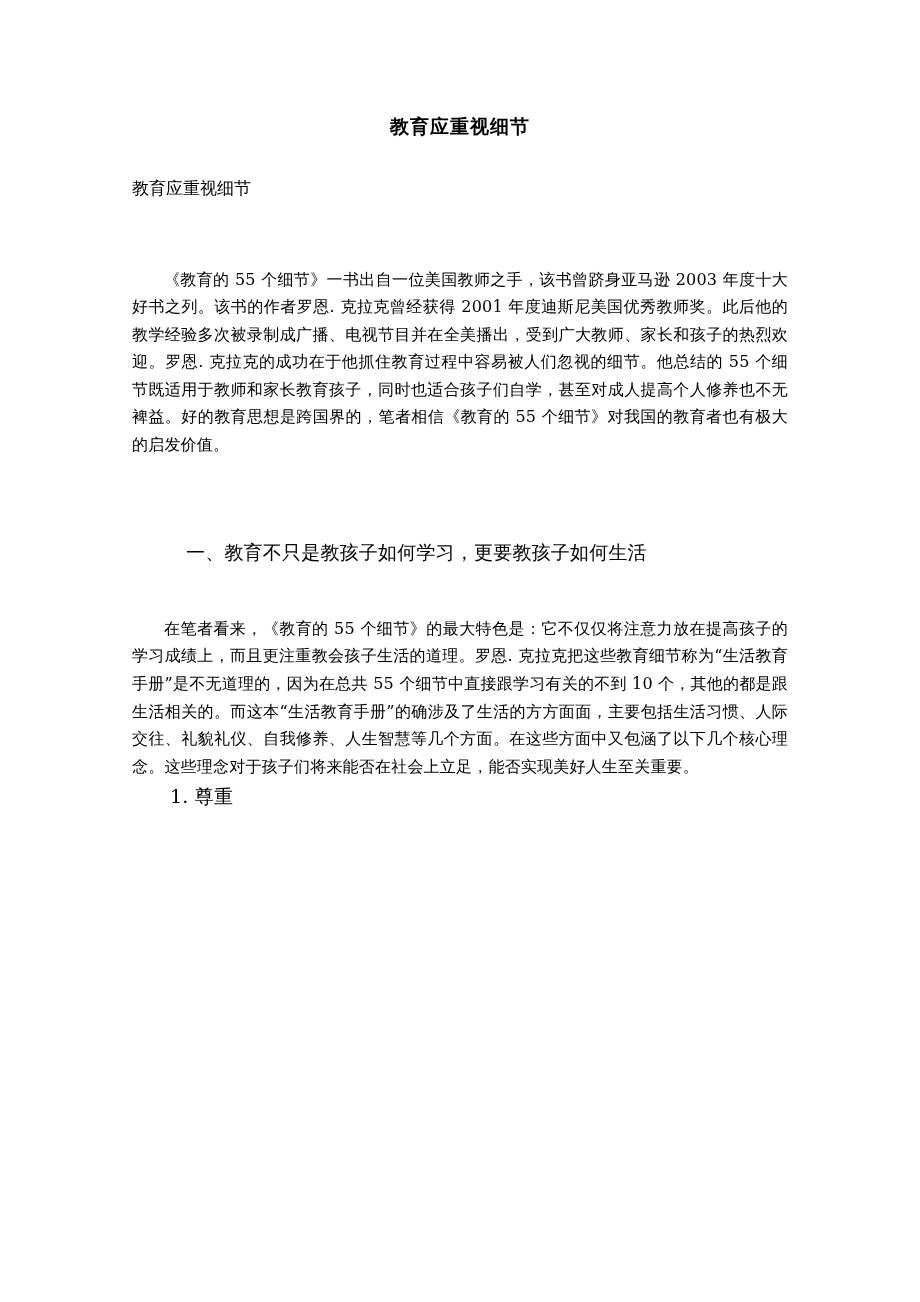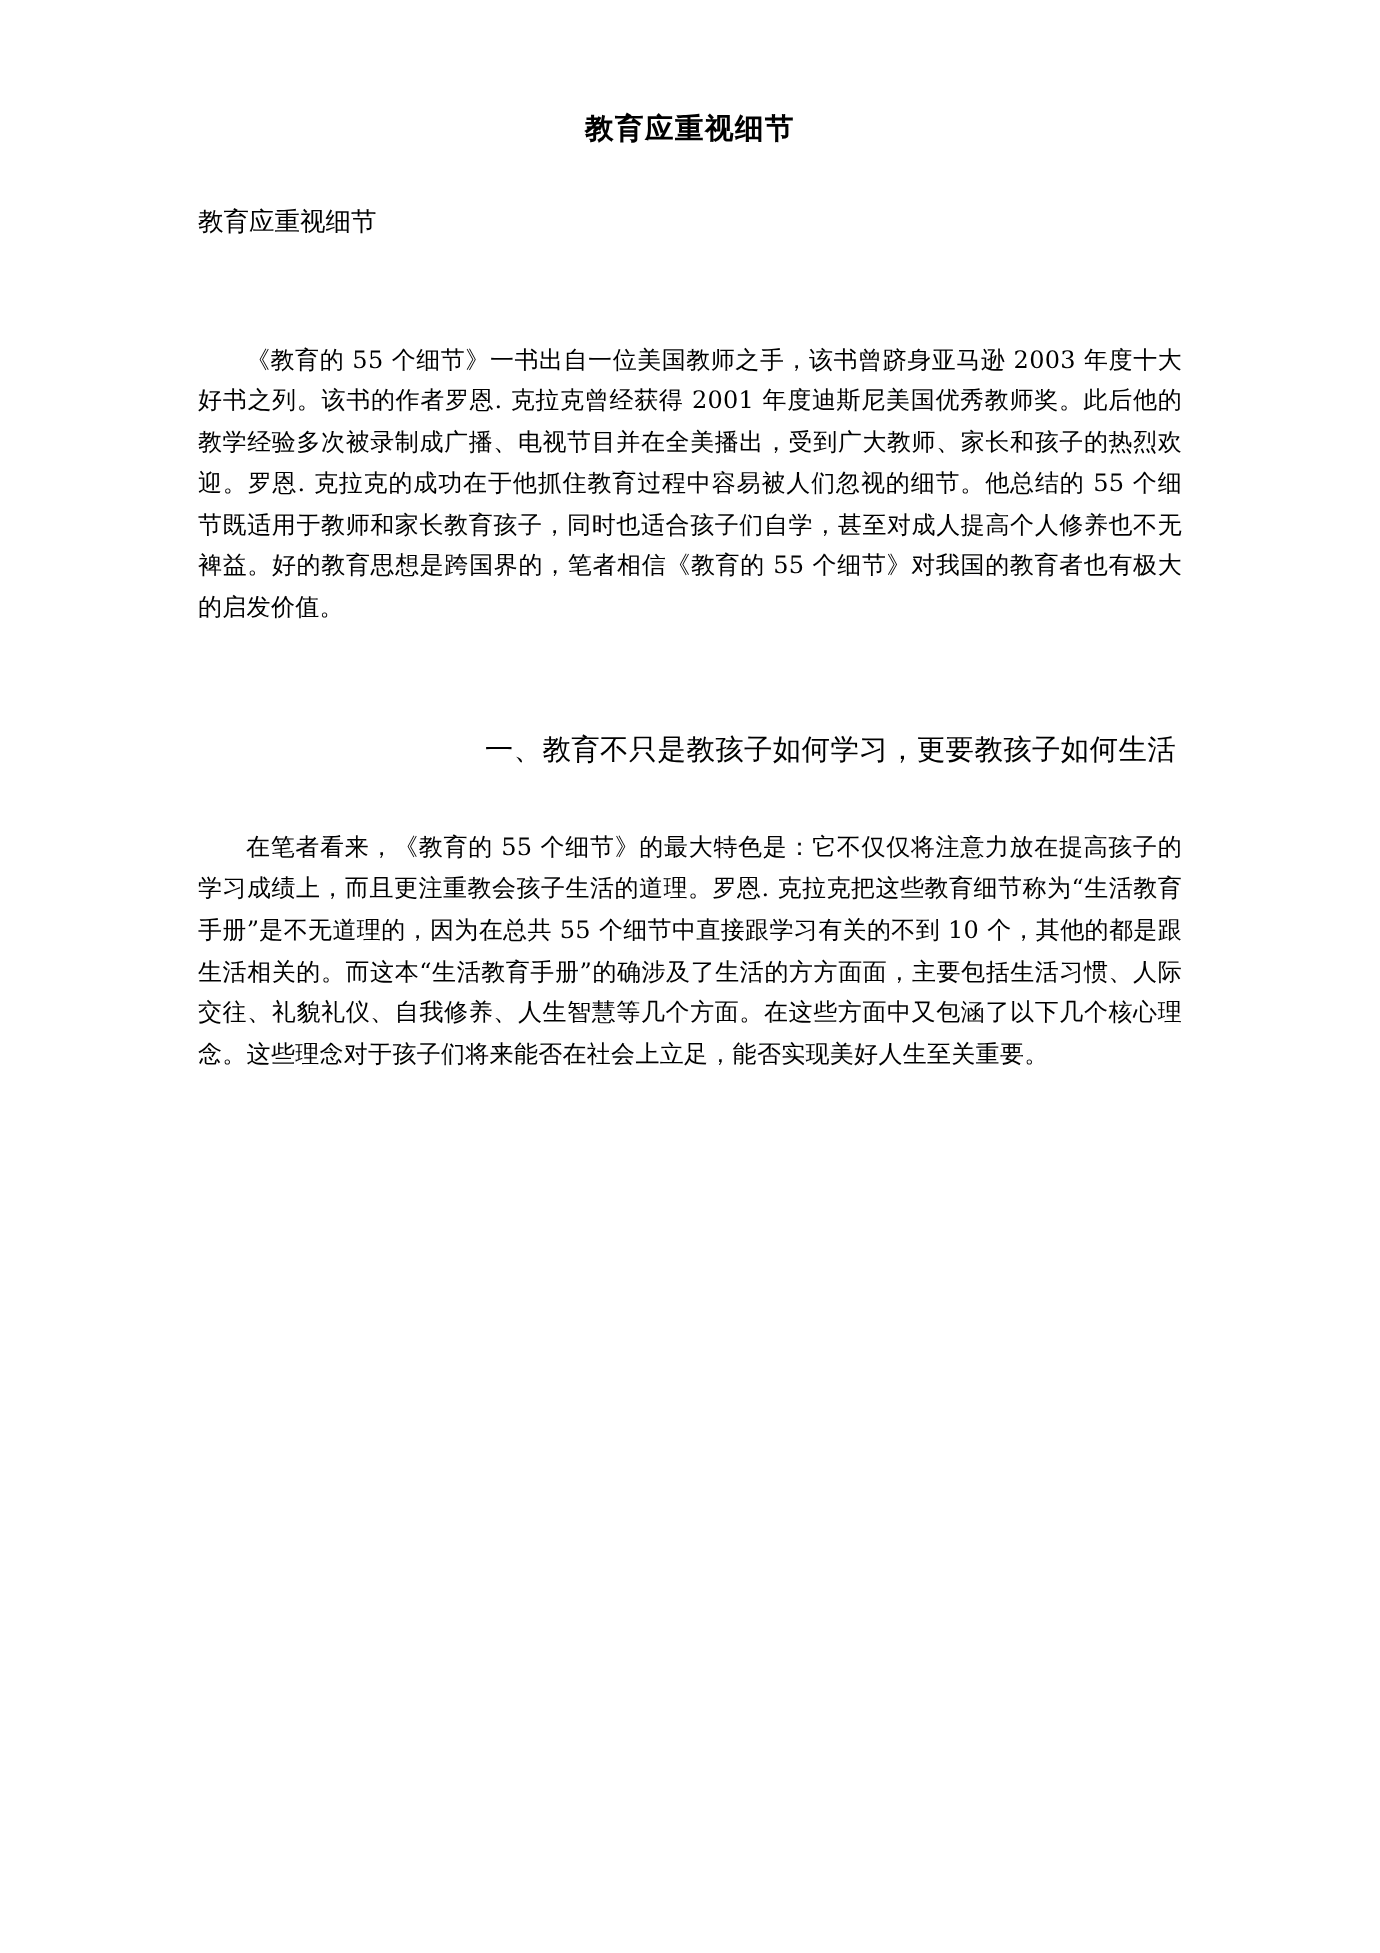--- a/index.html
+++ b/index.html
@@ -6,21 +6,21 @@
     margin: 0;
     padding: 0;
     background: #ffffff;
   }
   .page {
     width: 920px;
     height: 1302px;
     background: #ffffff;
     position: relative;
     box-sizing: border-box;
-    padding: 72px 132px 40px 132px;
+    padding: 112px 132px 40px 132px;
     font-family: "DejaVu Serif", "Liberation Serif", serif;
     color: #000000;
     overflow: hidden;
   }
   .doc-title {
     text-align: center;
     font-size: 19px;
     font-weight: bold;
     letter-spacing: 1px;
     margin: 0 0 34px 0;
@@ -46,23 +46,22 @@
   .gap-lg {
     height: 62px;
   }
   .gap-md {
     height: 30px;
   }
   .section-heading {
     font-size: 19px;
     line-height: 1.72;
     text-indent: 2em;
-    margin: 4px;
+    margin: 16px;
     letter-spacing: 0.2px;
-    text-align: right;
   }
   .list-item {
     font-size: 19px;
     line-height: 1.72;
     text-indent: 2em;
     margin: 0;
     letter-spacing: 0.2px;
   }
 </style>
 </head>
@@ -77,15 +76,16 @@
   <p class="body-text indent2">《教育的 55 个细节》一书出自一位美国教师之手，该书曾跻身亚马逊 2003 年度十大好书之列。该书的作者罗恩. 克拉克曾经获得 2001 年度迪斯尼美国优秀教师奖。此后他的教学经验多次被录制成广播、电视节目并在全美播出，受到广大教师、家长和孩子的热烈欢迎。罗恩. 克拉克的成功在于他抓住教育过程中容易被人们忽视的细节。他总结的 55 个细节既适用于教师和家长教育孩子，同时也适合孩子们自学，甚至对成人提高个人修养也不无裨益。好的教育思想是跨国界的，笔者相信《教育的 55 个细节》对我国的教育者也有极大的启发价值。</p>
 
   <div class="gap-lg"></div>
 
   <p class="section-heading">一、教育不只是教孩子如何学习，更要教孩子如何生活</p>
 
   <div class="gap-md"></div>
 
   <p class="body-text indent2">在笔者看来，《教育的 55 个细节》的最大特色是：它不仅仅将注意力放在提高孩子的学习成绩上，而且更注重教会孩子生活的道理。罗恩. 克拉克把这些教育细节称为“生活教育手册”是不无道理的，因为在总共 55 个细节中直接跟学习有关的不到 10 个，其他的都是跟生活相关的。而这本“生活教育手册”的确涉及了生活的方方面面，主要包括生活习惯、人际交往、礼貌礼仪、自我修养、人生智慧等几个方面。在这些方面中又包涵了以下几个核心理念。这些理念对于孩子们将来能否在社会上立足，能否实现美好人生至关重要。</p>
 
+  <p class="list-item">1. 尊重</p>
 
 
 </div>
 
 </body></html>

